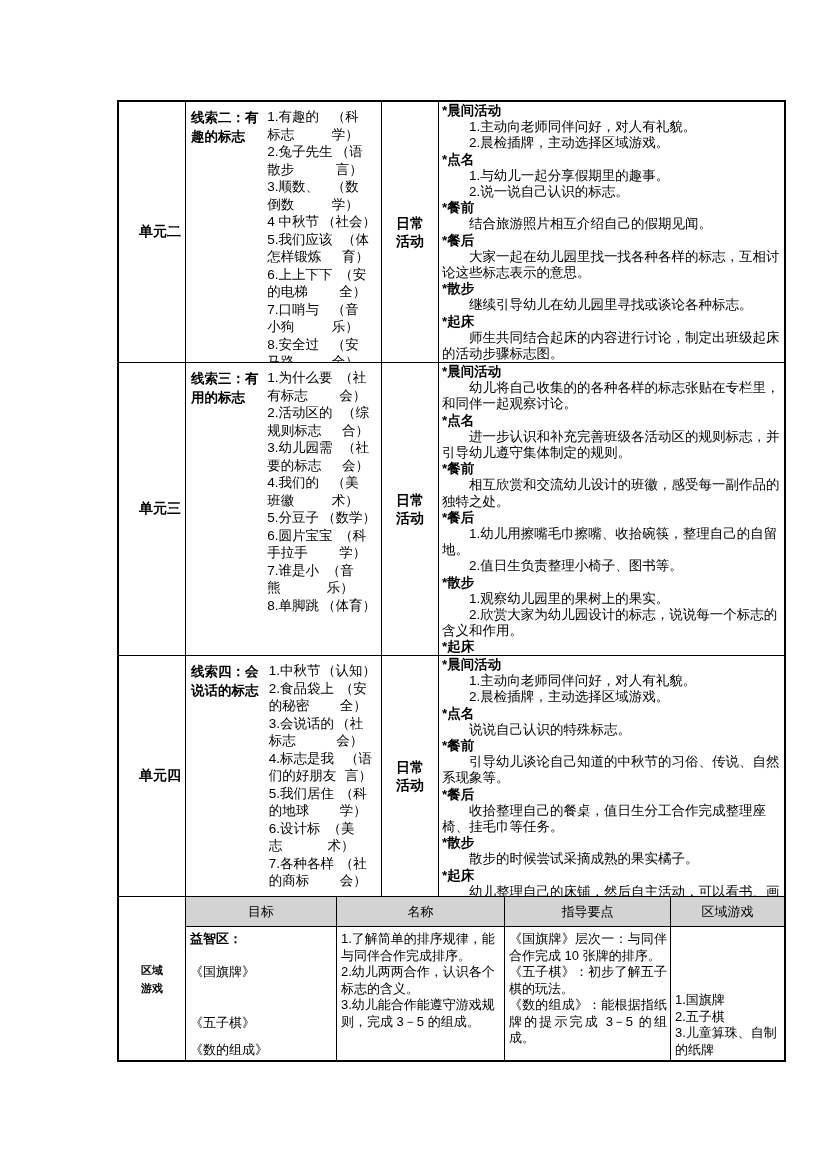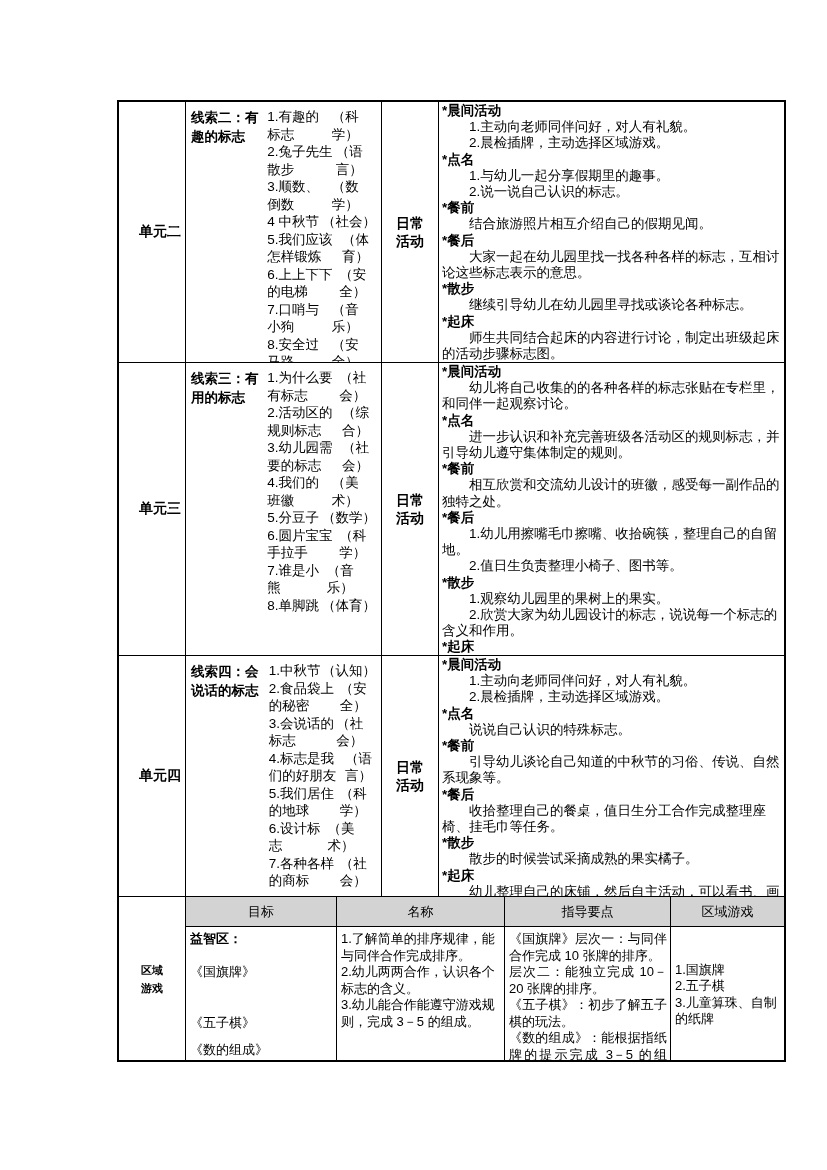--- a/index.html
+++ b/index.html
@@ -66,21 +66,21 @@
     background: #d3d3d3;
     display: flex; align-items: center; justify-content: center;
     border-right: 1px solid #000;
   }
   .inner-header .hcell:last-child { border-right: none; }
   .inner-body {
     display: grid; grid-template-columns: 151px 168px 166px 1fr;
     flex: 1; min-height: 0;
   }
   .inner-body > .bcell { border-right: 1px solid #000; padding: 4px 3px 2px 4px; line-height: 16.5px; overflow: hidden; }
-  .inner-body > .bcell:last-child { border-right: none; }
+  .inner-body > .bcell:last-child { border-right: none; justify-content: flex-end; }
   .area-title { font-weight: bold; }
   .games-host > div:nth-of-type(1) { margin-top: 16px; }
   .games-host > div:nth-of-type(2) { margin-top: 35px; }
   .games-host > div:nth-of-type(3) { margin-top: 10px; }
   .nb-goal p, .nb-guide p, .nb-mat p { margin: 0; }
   .nb-guide p { text-align: justify; }
   .nb-mat { display: flex; flex-direction: column; justify-content: center; }
 </style>
 </head>
 <body>
@@ -442,21 +442,20 @@
             <p>1.了解简单的排序规律，能与同伴合作完成排序。</p>
 
             <p>2.幼儿两两合作，认识各个标志的含义。</p>
 
             <p>3.幼儿能合作能遵守游戏规则，完成 3－5 的组成。</p>
           </div>
         <div class="bcell nb-guide">
 
             <p>《国旗牌》层次一：与同伴合作完成 10 张牌的排序。</p>
 
-            <p>层次二：能独立完成 10－20 张牌的排序。</p>
 
             <p>《五子棋》：初步了解五子棋的玩法。</p>
 
             <p>《数的组成》：能根据指纸牌的提示完成 3－5 的组成。</p>
           </div>
         <div class="bcell nb-mat">
 
             <p>1.国旗牌</p>
 
             <p>2.五子棋</p>

